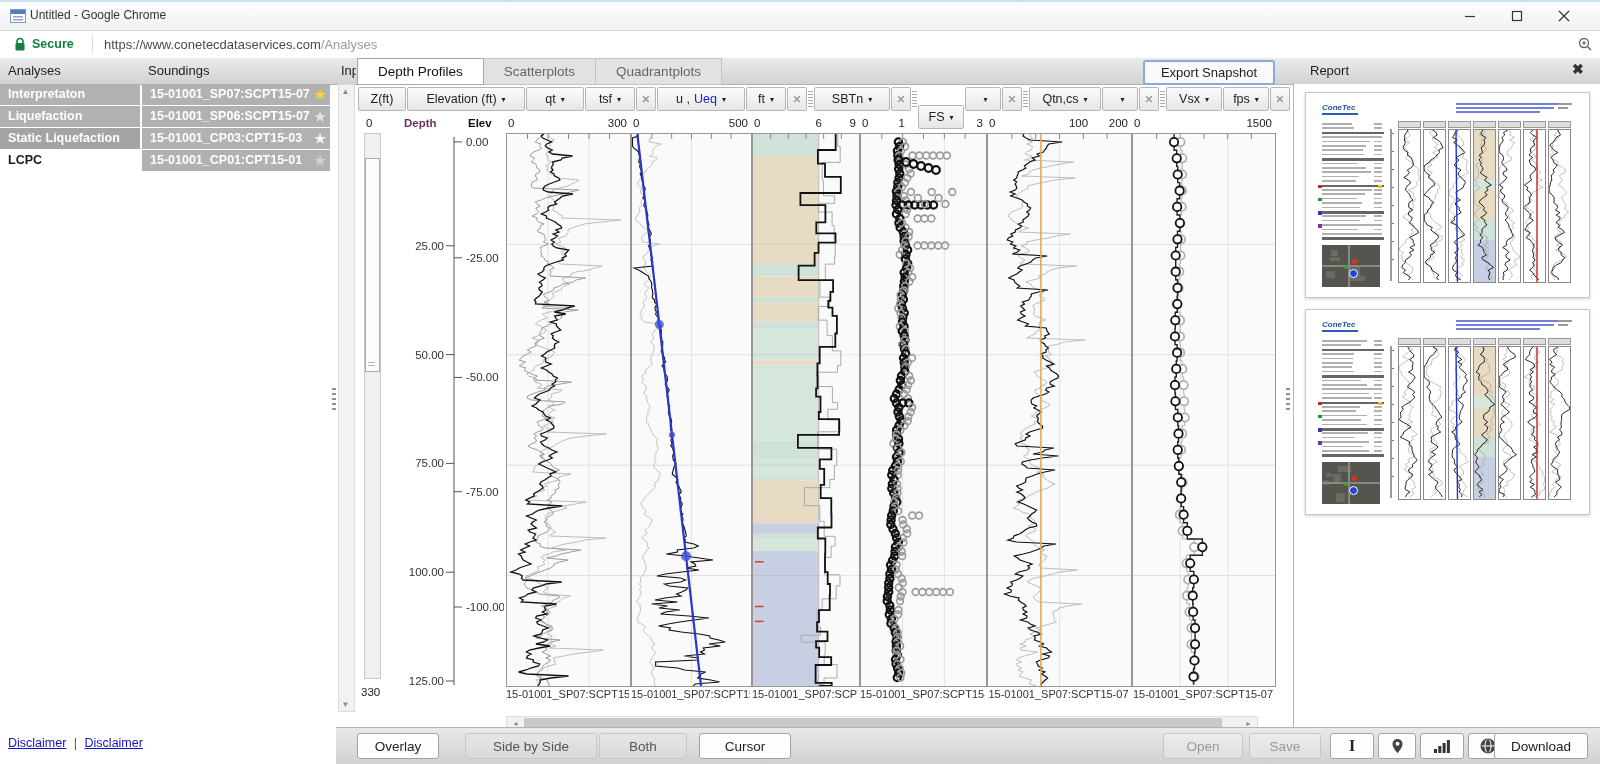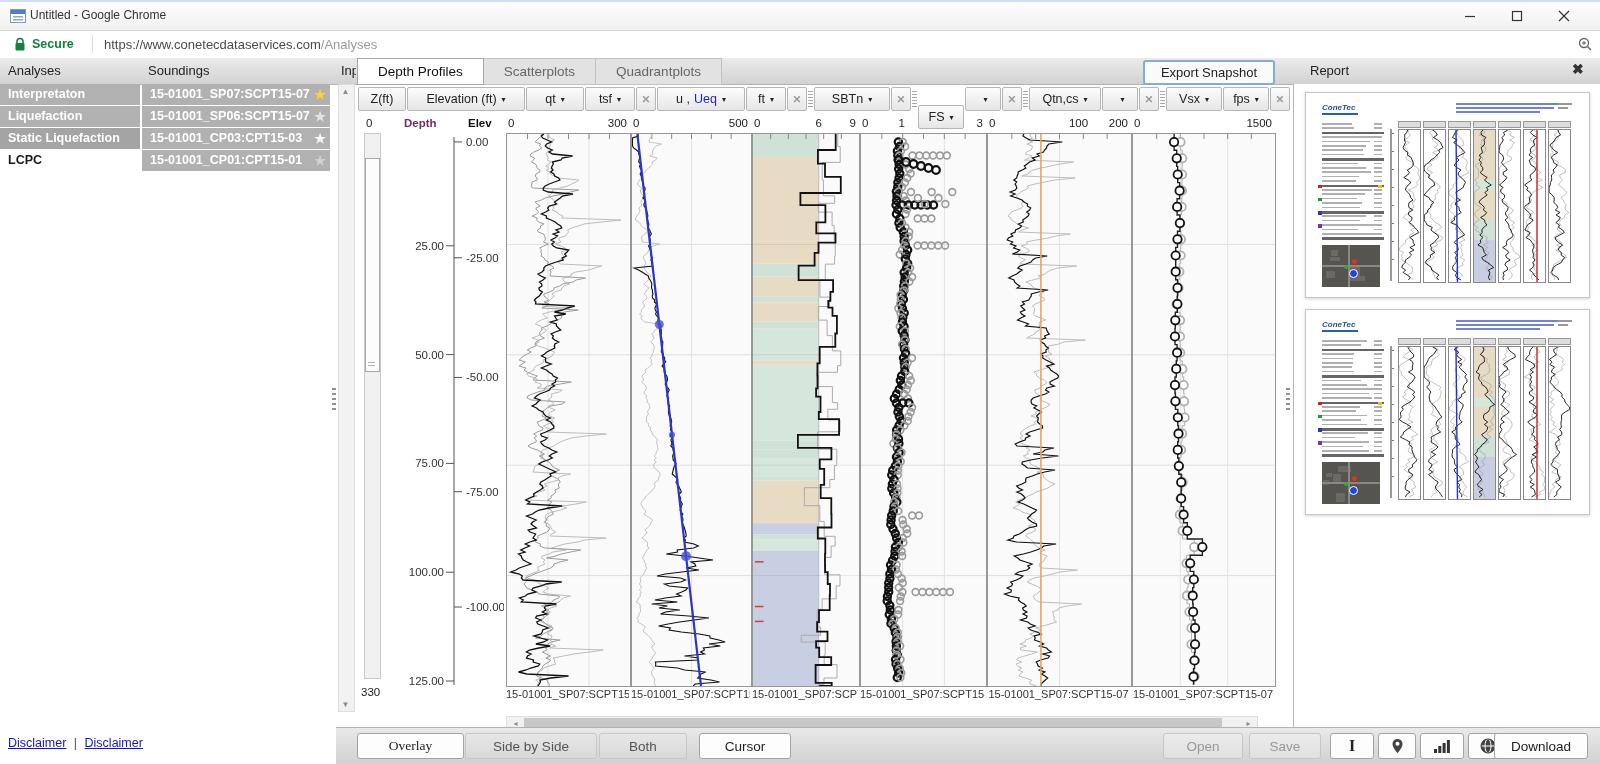--- a/index.html
+++ b/index.html
@@ -1060,21 +1060,21 @@
 <span class="axlab" style="left: 901.625px; transform: translateX(-50%);">1</span>
 <span class="axlab" style="left: 983px; transform: translateX(-100%);">3</span>
 <div class="botlab abs" style="left: 860px; width: 125px;">15-01001_SP07:SCPT15-07</div>
 <span class="axlab" style="left: 989px;">0</span>
 <span class="axlab" style="left: 1058.5px; transform: translateX(-50%); margin-left: 20px;">100</span>
 <span class="axlab" style="left: 1128px; transform: translateX(-100%);">200</span>
 <div class="botlab abs" style="left: 987px; width: 143px;">15-01001_SP07:SCPT15-07</div>
 <span class="axlab" style="left: 1134px;">0</span>
 <span class="axlab" style="left: 1272px; transform: translateX(-100%);">1500</span>
 <div class="botlab abs" style="left: 1132px; width: 142px;">15-01001_SP07:SCPT15-07</div>
-<div class="fbtn raised abs" style="left: 357px; width: 107px; top: 733px; font-family: Liberation Serif, serif;">Overlay</div>
+<div class="fbtn raised abs" style="left: 357px; width: 82px; top: 733px;">Overlay</div>
 <div class="fbtn flat abs" style="left: 465px; width: 132px; top: 733px;">Side by Side</div>
 <div class="fbtn flat abs" style="left: 599px; width: 88px; top: 733px;">Both</div>
 <div class="fbtn raised abs" style="left: 699px; width: 92px; top: 733px;">Cursor</div>
 <div class="fbtn disabled abs" style="left: 1163px; width: 80px; top: 733px;">Open</div>
 <div class="fbtn disabled abs" style="left: 1249px; width: 72px; top: 733px;">Save</div>
 <div class="fbtn raised abs" style="left: 1330px; width: 44px; top: 733px;">
     <span style="font-family:'Liberation Serif',serif;font-weight:bold;font-size:16px;">I</span>
   </div>
 <div class="fbtn raised abs" style="left: 1378px; width: 38px; top: 733px;">
     <svg width="13" height="16">

